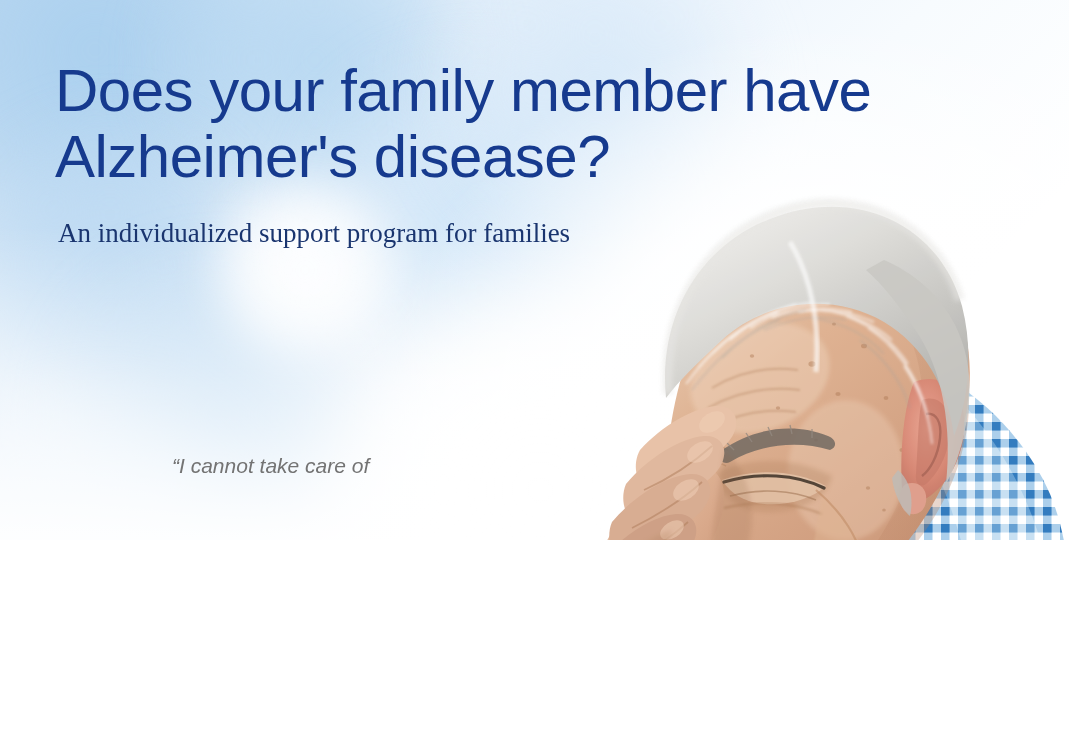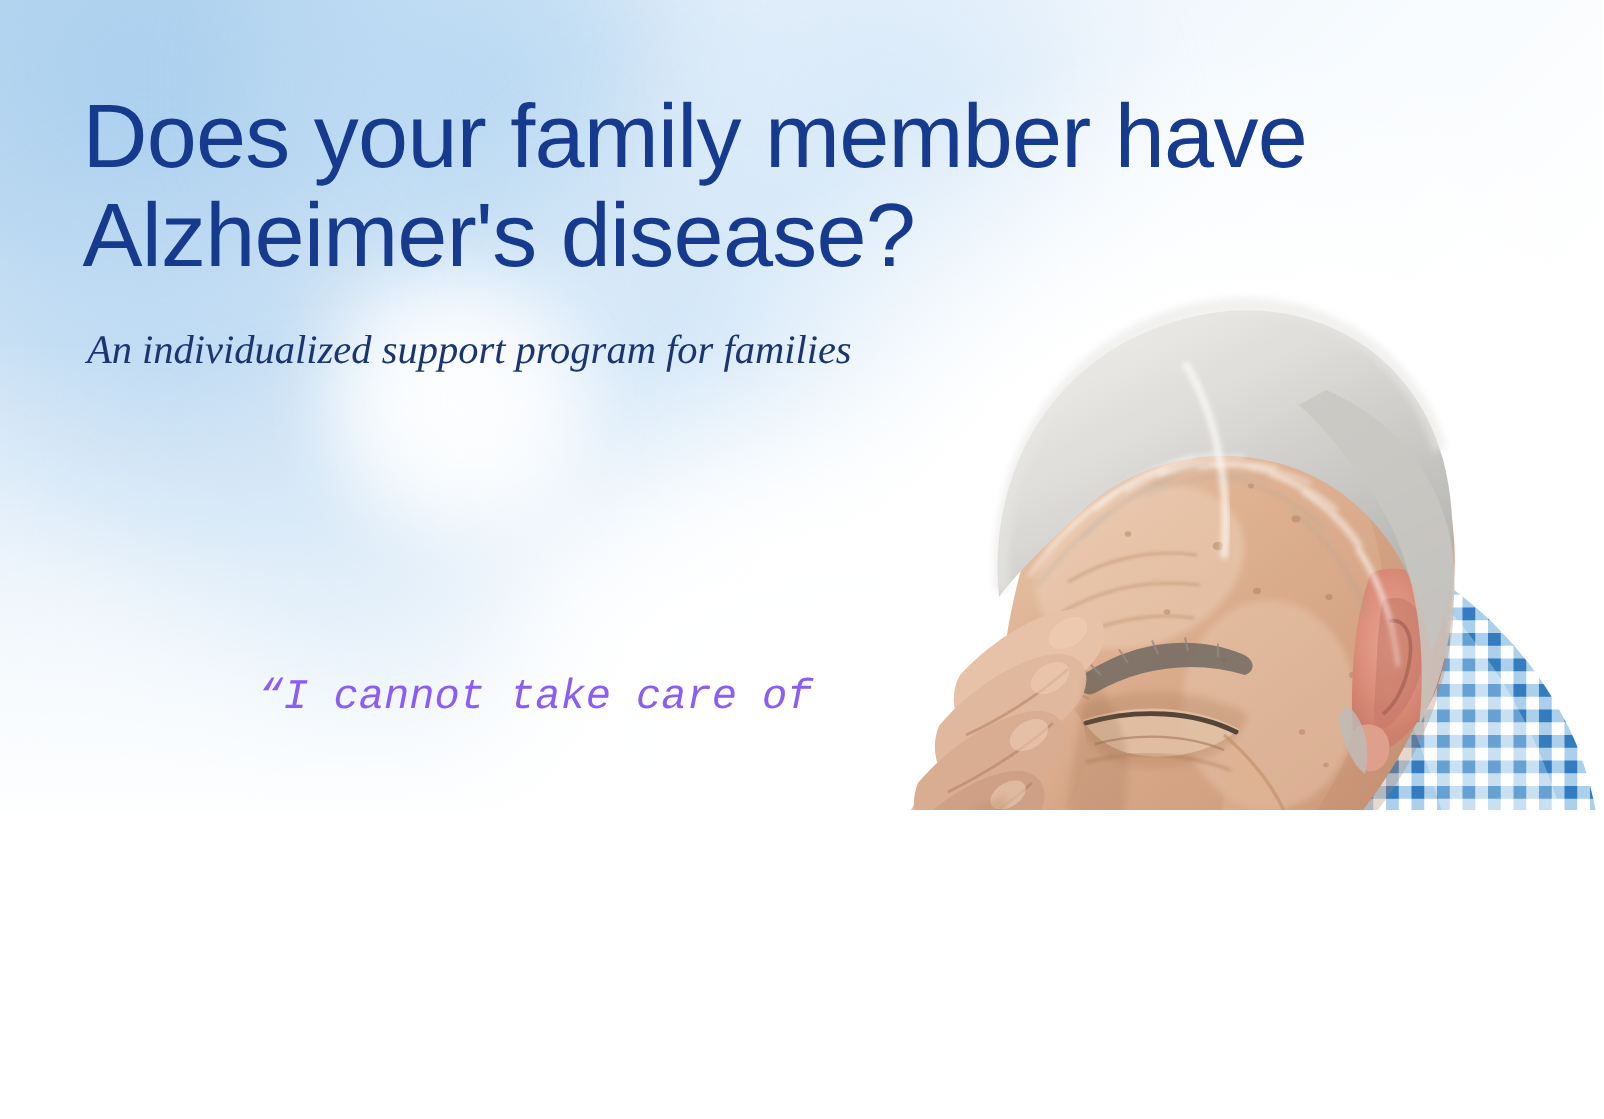--- a/index.html
+++ b/index.html
@@ -40,29 +40,29 @@
     font-weight:300;
     font-size:60px;line-height:66px;
     letter-spacing:-0.5px;
     color:#163a8e;
     white-space:pre-line;
     z-index:40;
   }
   .subtitle{
     position:absolute;left:58px;top:216px;
     font-family:"Liberation Serif",serif;
-    font-style:italic;font-size:27px;line-height:34px;
+    font-size:27px;line-height:34px;
     color:#1a356f;
     z-index:40;
   }
   .quote{
     position:absolute;left:172px;top:400px;
-    font-family:Liberation Mono, monospace;
-    font-style:italic;font-size:28px;line-height:44px;
-    color:#8b5cf6;
+    font-family:Liberation Sans, sans-serif;
+    font-style:italic;font-size:21px;line-height:44px;
+    color:#737373;
     z-index:40;
     white-space:pre-line;
   }
   .quote .l2{display:block;padding-left:12px;}
 
   
   #photo{
     position:absolute;left:516px;top:150px;
     width:553px;height:596px;
     z-index:20;

